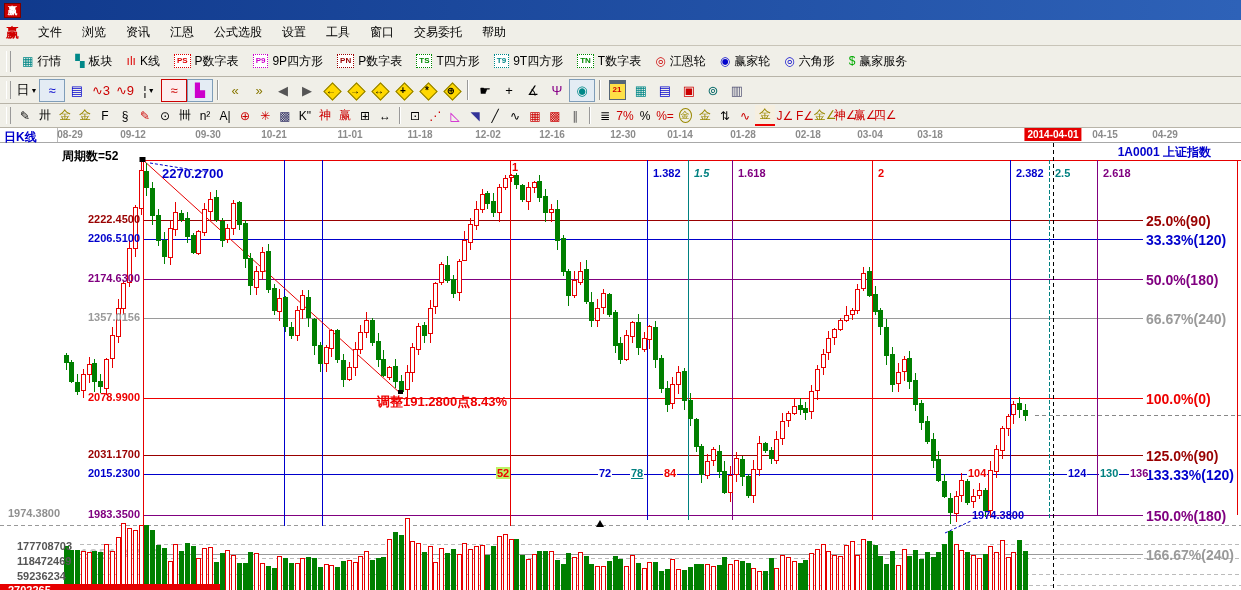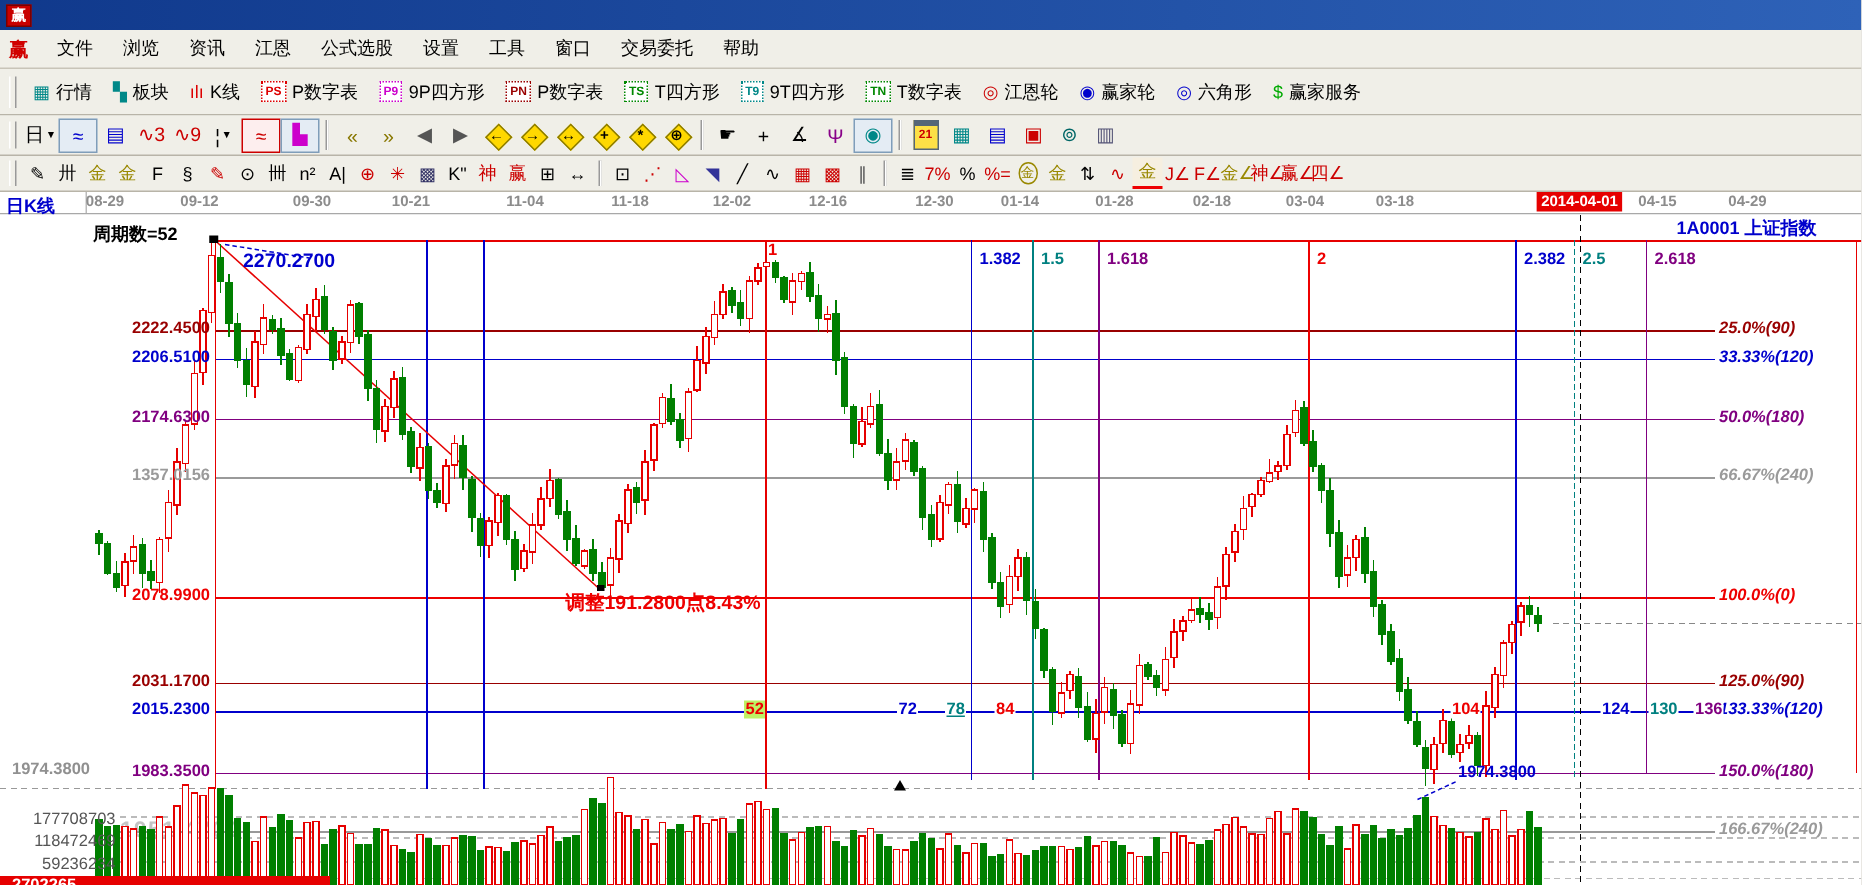--- a/index.html
+++ b/index.html
@@ -37,22 +37,22 @@
   
   #strip{position:relative;height:14px;background:#fff;border-bottom:1px solid #a8a8a8;font:bold 10px "Liberation Sans",sans-serif;color:#8c8c8c;}
   .dlab{position:absolute;top:1px;transform:translateX(-50%);}
   #curdate{position:absolute;top:0;height:13px;background:#e60000;color:#fff;font:bold 10px/13px "Liberation Sans",sans-serif;padding:0 3px;transform:translateX(-50%);}
   #perlab{position:absolute;left:4px;top:1px;color:#0000cc;font:bold 12px "Liberation Sans",sans-serif;}
   .stripdiv{position:absolute;left:57px;top:0;width:1px;height:14px;background:#bbb;}
   #chart{position:relative;width:1241px;height:449px;background:#fff;}
   #chart svg{position:absolute;left:0;top:0;z-index:2;}
   .clab{position:absolute;font:bold 11px "Liberation Sans",sans-serif;white-space:nowrap;z-index:5;}
   .laxis{width:80px;left:60px;text-align:right;font-size:11px;}
-  .raxis{left:1146px;font-size:11px;font-style:italic;}
-  .vaxis{width:70px;left:7px;text-align:right;color:#555;font-weight:normal;font-size:11px;}
+  .raxis{left:1146px;font-size:14px;}
+  .vaxis{width:70px;left:17px;color:#555;font-weight:bold;font-size:11px;}
   #wmark{position:absolute;z-index:1;color:#c4c4c4;font:bold 15px "Liberation Sans",sans-serif;letter-spacing:1px;}
   #ticker{position:absolute;left:0;top:441px;width:212px;height:9px;background:#e60000;color:#fff;font:bold 11px/13px "Liberation Sans",sans-serif;padding-left:8px;overflow:hidden;z-index:6;}
 </style>
 </head>
 <body>
 
 <div id="app">
   <div class="titlebar">
     <span class="tlogo">赢</span>
   </div>
@@ -367,21 +367,21 @@
     </div>
 
   <div id="strip">
     <span id="perlab">日K线</span>
     <span class="stripdiv"></span>
     <span id="curdate" style="left: 1053px;">2014-04-01</span>
   <span class="dlab" style="left: 70px;">08-29</span>
       <span class="dlab" style="left: 133px;">09-12</span>
       <span class="dlab" style="left: 208px;">09-30</span>
       <span class="dlab" style="left: 274px;">10-21</span>
-      <span class="dlab" style="left: 350px;">11-04</span>
+      <span class="dlab" style="left: 350px;">11-01</span>
       <span class="dlab" style="left: 420px;">11-18</span>
       <span class="dlab" style="left: 488px;">12-02</span>
       <span class="dlab" style="left: 552px;">12-16</span>
       <span class="dlab" style="left: 623px;">12-30</span>
       <span class="dlab" style="left: 680px;">01-14</span>
       <span class="dlab" style="left: 743px;">01-28</span>
       <span class="dlab" style="left: 808px;">02-18</span>
       <span class="dlab" style="left: 870px;">03-04</span>
       <span class="dlab" style="left: 930px;">03-18</span>
       <span class="dlab" style="left: 1105px;">04-15</span>
@@ -949,21 +949,21 @@
       <div class="clab raxis" style="top: 70px; color: rgb(153, 0, 0);">25.0%(90)</div>
       <div class="clab raxis" style="top: 89px; color: rgb(0, 0, 204);">33.33%(120)</div>
       <div class="clab raxis" style="top: 129px; color: rgb(128, 0, 128);">50.0%(180)</div>
       <div class="clab raxis" style="top: 168px; color: rgb(154, 154, 154);">66.67%(240)</div>
       <div class="clab raxis" style="top: 248px; color: rgb(238, 0, 0);">100.0%(0)</div>
       <div class="clab raxis" style="top: 305px; color: rgb(153, 0, 0);">125.0%(90)</div>
       <div class="clab raxis" style="top: 324px; color: rgb(0, 0, 204);">133.33%(120)</div>
       <div class="clab raxis" style="top: 365px; color: rgb(128, 0, 128);">150.0%(180)</div>
       <div class="clab raxis" style="top: 404px; color: rgb(154, 154, 154);">166.67%(240)</div>
       <div class="clab" style="left: 653px; top: 24px; color: rgb(0, 0, 204);">1.382</div>
-      <div class="clab" style="left: 694px; top: 24px; color: rgb(0, 128, 128);">1.5</div>
+      <div class="clab" style="left: 694px; top: 24px; color: rgb(0, 128, 128); font-style: italic;">1.5</div>
       <div class="clab" style="left: 738px; top: 24px; color: rgb(128, 0, 128);">1.618</div>
       <div class="clab" style="left: 878px; top: 24px; color: rgb(238, 0, 0);">2</div>
       <div class="clab" style="left: 1016px; top: 24px; color: rgb(0, 0, 204);">2.382</div>
       <div class="clab" style="left: 1055px; top: 24px; color: rgb(0, 128, 128);">2.5</div>
       <div class="clab" style="left: 1103px; top: 24px; color: rgb(128, 0, 128);">2.618</div>
       <div class="clab" style="left: 496px; top: 324px; color: rgb(238, 0, 0); background: #bef264; padding: 0px 1px; text-align: right;">52</div>
       <div class="clab" style="left: 598px; top: 324px; color: rgb(0, 0, 204); background: rgb(255, 255, 255); padding: 0px 1px;">72</div>
       <div class="clab" style="left: 630px; top: 324px; color: rgb(0, 128, 128); background: rgb(255, 255, 255); padding: 0px 1px; text-decoration: underline;">78</div>
       <div class="clab" style="left: 663px; top: 324px; color: rgb(238, 0, 0); background: rgb(255, 255, 255); padding: 0px 1px;">84</div>
       <div class="clab" style="left: 967px; top: 324px; color: rgb(238, 0, 0); background: rgb(255, 255, 255); padding: 0px 1px;">104</div>

